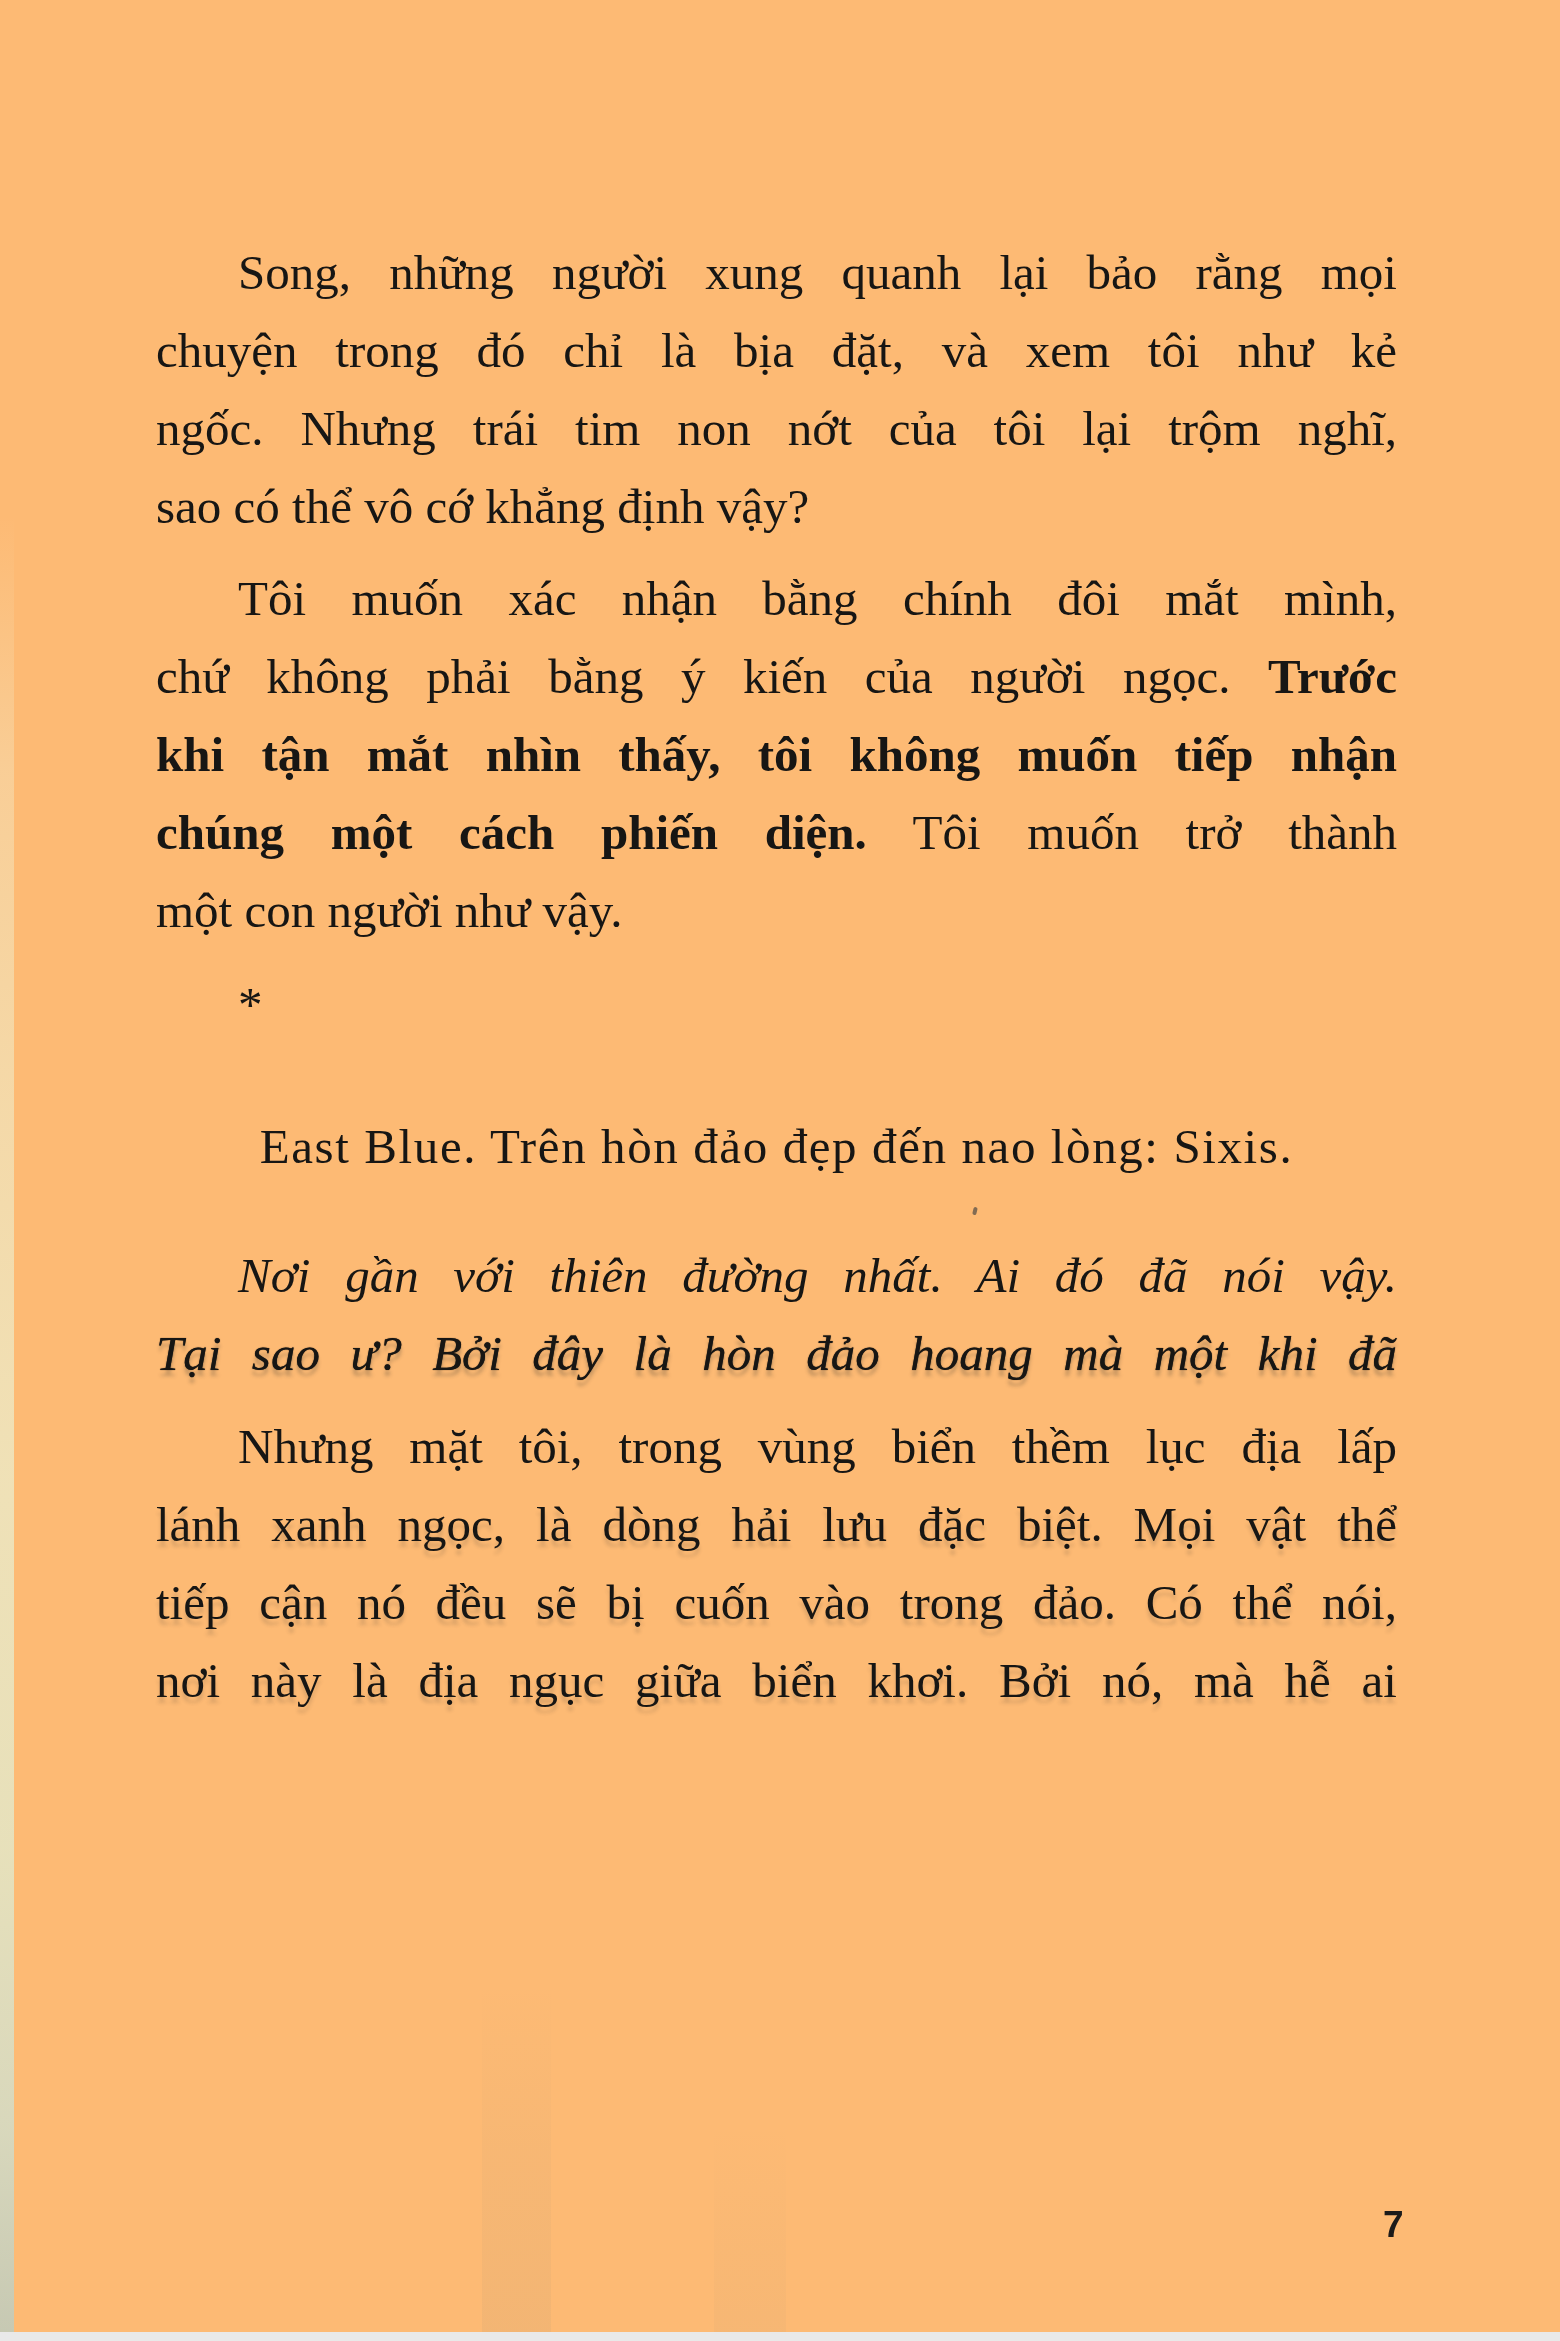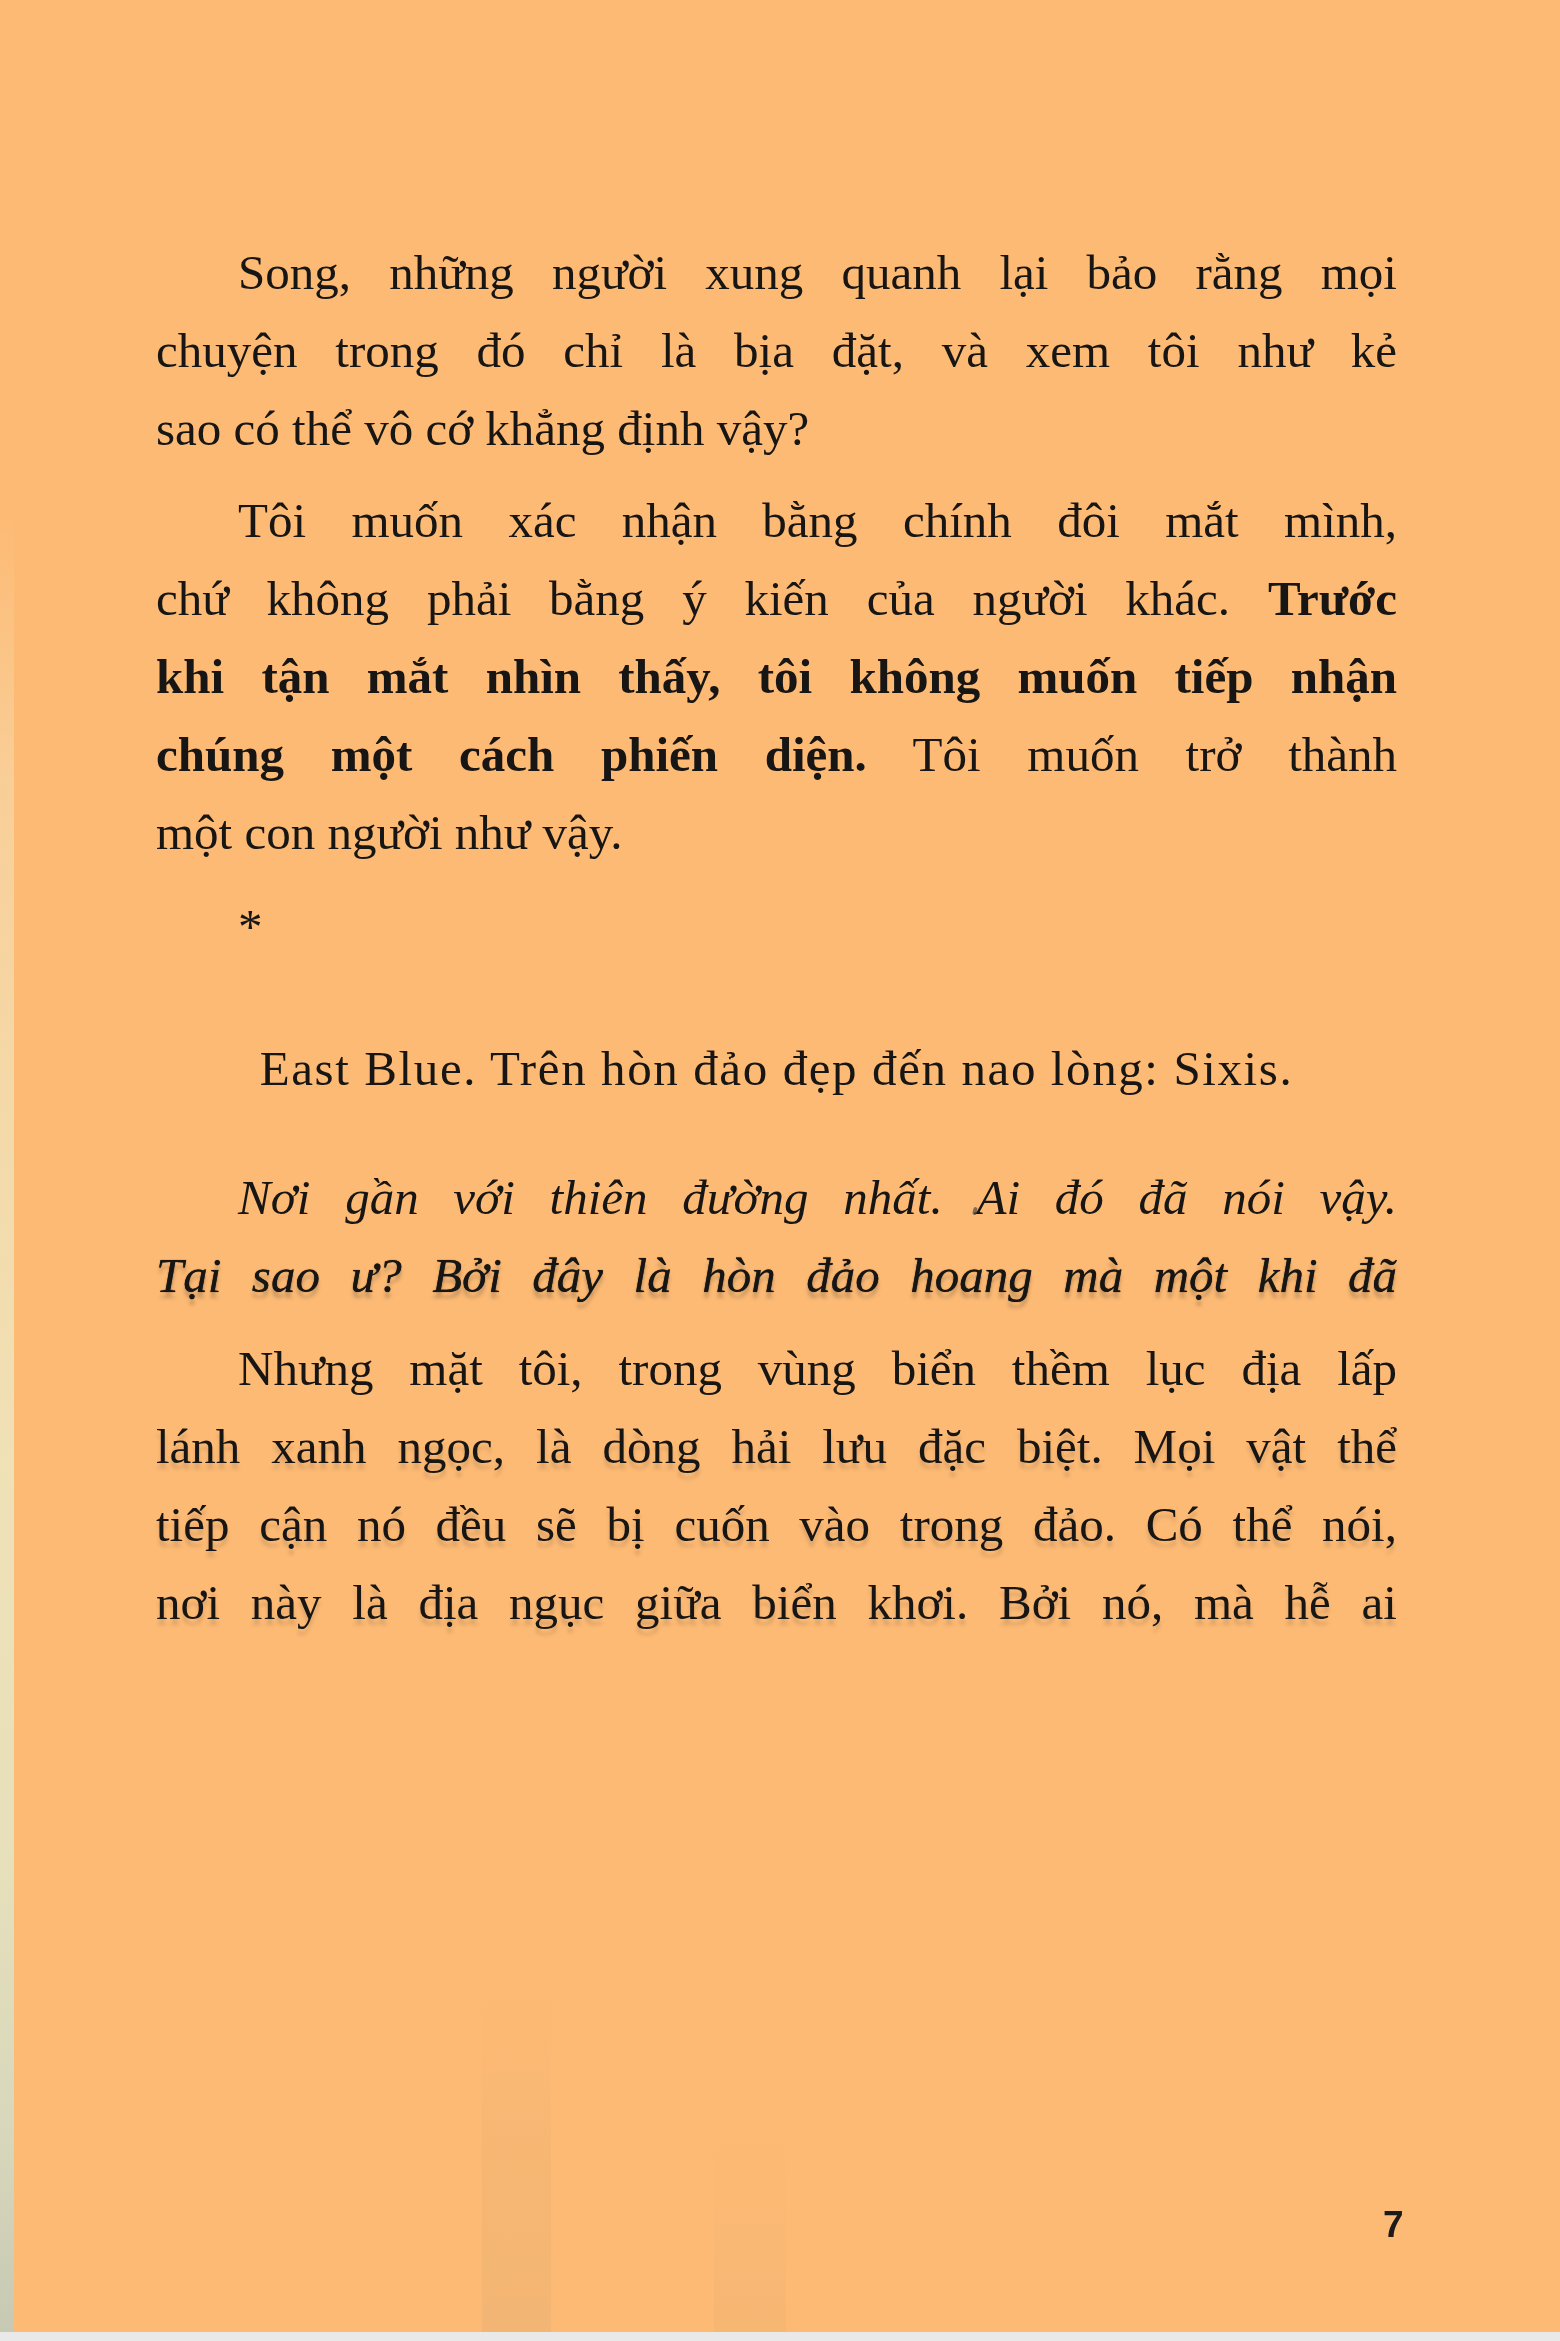--- a/index.html
+++ b/index.html
@@ -84,25 +84,26 @@
 <body>
 
 <div class="page">
   <div class="edge-strip"></div>
   <div class="streak-a"></div>
   <div class="streak-b"></div>
   <div class="textblock">
       <div class="block">
         <div class="line first"><span>Song, những người xung quanh lại bảo rằng mọi</span></div>
         <div class="line"><span>chuyện trong đó chỉ là bịa đặt, và xem tôi như kẻ</span></div>
+        <div class="line"><span>ngốc. Nhưng trái tim non nớt của tôi lại trộm nghĩ,</span></div>
         <div class="line natural"><span>sao có thể vô cớ khẳng định vậy?</span></div>
       </div>
       <div class="block">
         <div class="line first"><span>Tôi muốn xác nhận bằng chính đôi mắt mình,</span></div>
-        <div class="line"><span>chứ không phải bằng ý kiến của người khác. </span><span class="b">Trước</span></div>
+        <div class="line"><span>chứ không phải bằng ý kiến của người ngọc. </span><span class="b">Trước</span></div>
         <div class="line"><span class="b">khi tận mắt nhìn thấy, tôi không muốn tiếp nhận</span></div>
         <div class="line"><span class="b">chúng một cách phiến diện.</span><span> Tôi muốn trở thành</span></div>
         <div class="line natural"><span>một con người như vậy.</span></div>
       </div>
       <div class="block">
         <div class="line first natural"><span>*</span></div>
       </div>
       <div class="block">
         <div class="line first natural"><span>East Blue. Trên hòn đảo đẹp đến nao lòng: Sixis.</span></div>
       </div>

